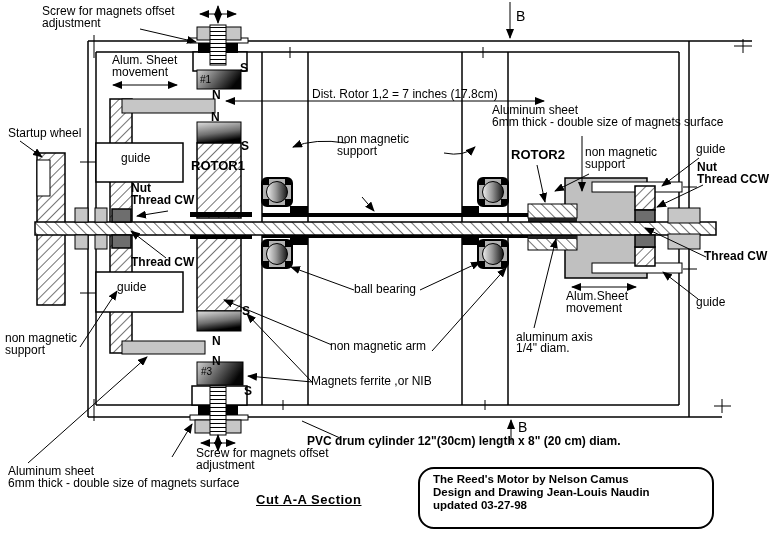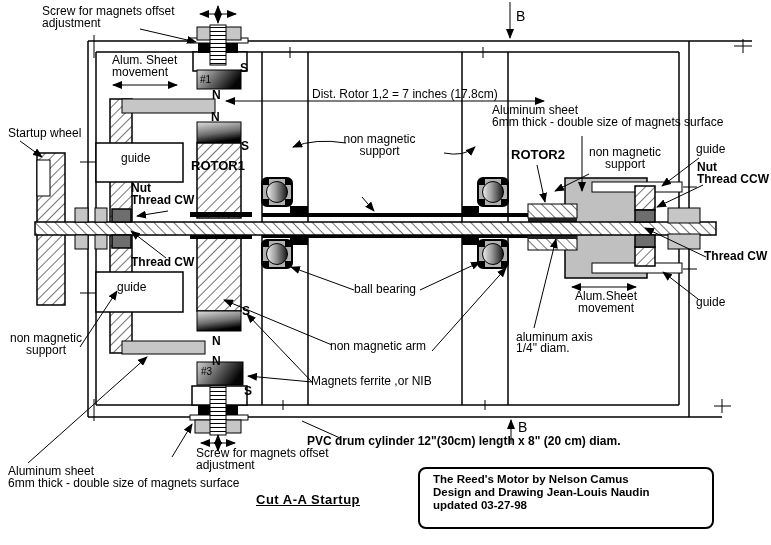--- a/index.html
+++ b/index.html
@@ -3,29 +3,29 @@
 <meta charset="utf-8">
 <title>The Reed's Motor - Cut A-A Section</title>
 <style>
   *{margin:0;padding:0;box-sizing:border-box}
   html,body{background:#fff}
   #stage{position:relative;width:771px;height:545px;background:#fff;
          font-family:"Liberation Sans",sans-serif;color:#000;overflow:hidden}
   #stage svg{position:absolute;left:0;top:0}
   .lbl{position:absolute;font-size:12px;line-height:12px;white-space:pre-line}
   .b{font-weight:bold}
-  .c{text-align:center}
+  .c{}
   .fs13{font-size:13px;line-height:14px}
   .fs14{font-size:14px;line-height:15px}
   .fs10{font-size:10px;line-height:11px}
   .note{line-height:11px}
   .u{text-decoration:underline;letter-spacing:.5px}
   .pole{position:absolute;font-size:12px;line-height:12px;font-weight:bold}
   #infobox{position:absolute;left:418px;top:467px;width:296px;height:62px;
-           border:2px solid #000;border-radius:8px;background:#fff;padding:4px 0 0 13px}
+           border:2px solid #000;border-radius:16px;background:#fff;padding:4px 0 0 13px}
   #infobox div{font-size:11.5px;line-height:13px;font-weight:bold;white-space:nowrap}
   
   .ln{fill:none;stroke:#000;stroke-width:1.5}
   .t{stroke:#000;stroke-width:1}
   .ld{fill:none;stroke:#000;stroke-width:1}
   .gray{fill:#c6c6c6;stroke:#000;stroke-width:1}
   .gray15{fill:#c0c0c0;stroke:#000;stroke-width:1.5}
   .dark{fill:#6e6e6e;stroke:#000;stroke-width:1.5}
   .wb{fill:#fff;stroke:#000;stroke-width:1}
   .wb15{fill:#fff;stroke:#000;stroke-width:1.5}
@@ -277,21 +277,21 @@
 <div class="lbl" style="left:330px;top:340px">non magnetic arm</div>
 <div class="lbl note" style="left:516px;top:332px">aluminum axis
 1/4" diam.</div>
 <div class="lbl" style="left:311px;top:375px">Magnets ferrite ,or NIB</div>
 <div class="lbl fs14" style="left:518px;top:420px">B</div>
 <div class="lbl b" style="left:307px;top:435px">PVC drum cylinder 12"(30cm) length x 8" (20 cm) diam.</div>
 <div class="lbl" style="left:196px;top:447px">Screw for magnets offset
 adjustment</div>
 <div class="lbl" style="left:8px;top:465px">Aluminum sheet
 6mm thick - double size of magnets surface</div>
-<div class="lbl b fs13 u" style="left:256px;top:493px">Cut A-A Startup</div>
+<div class="lbl b fs13 u" style="left:256px;top:493px">Cut A-A Section</div>
 
 <div class="pole" style="left:240px;top:62px">S</div>
 <div class="pole" style="left:212px;top:89px">N</div>
 <div class="pole" style="left:211px;top:111px">N</div>
 <div class="pole" style="left:241px;top:140px">S</div>
 <div class="pole" style="left:242px;top:305px">S</div>
 <div class="pole" style="left:212px;top:335px">N</div>
 <div class="pole" style="left:212px;top:355px">N</div>
 <div class="pole" style="left:244px;top:385px">S</div>
 <div class="lbl fs10" style="left:200px;top:74px">#1</div>

